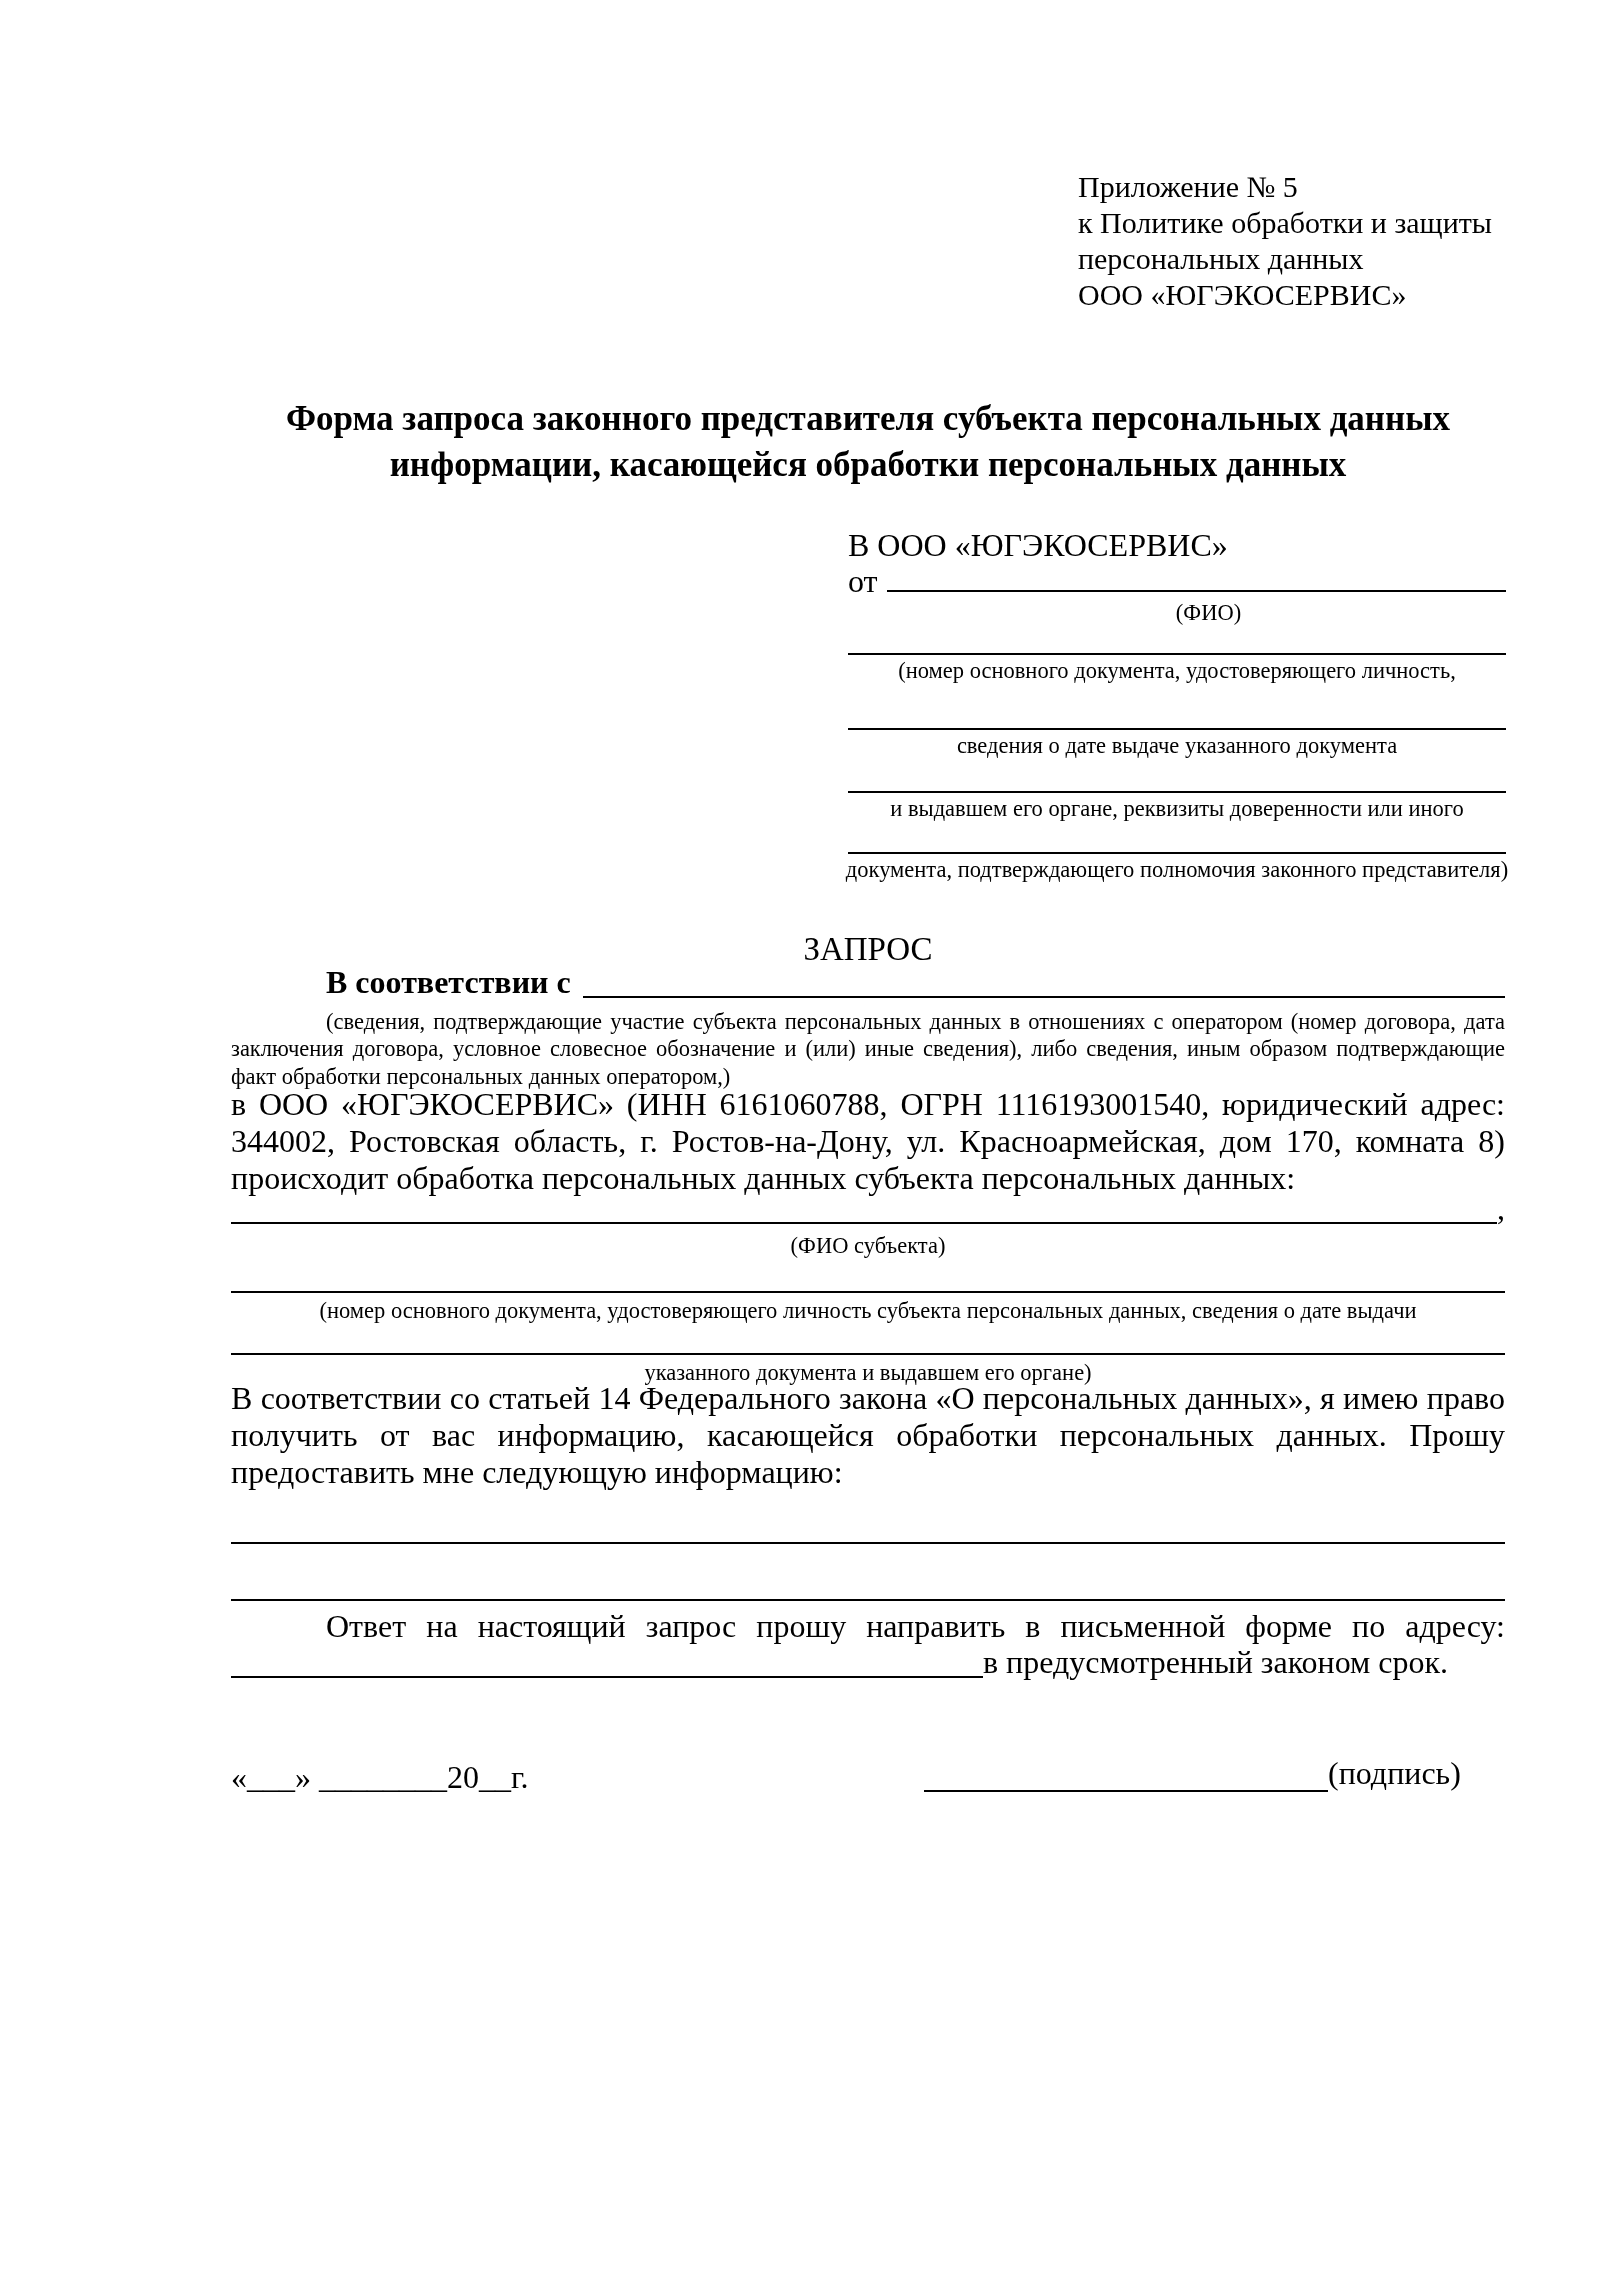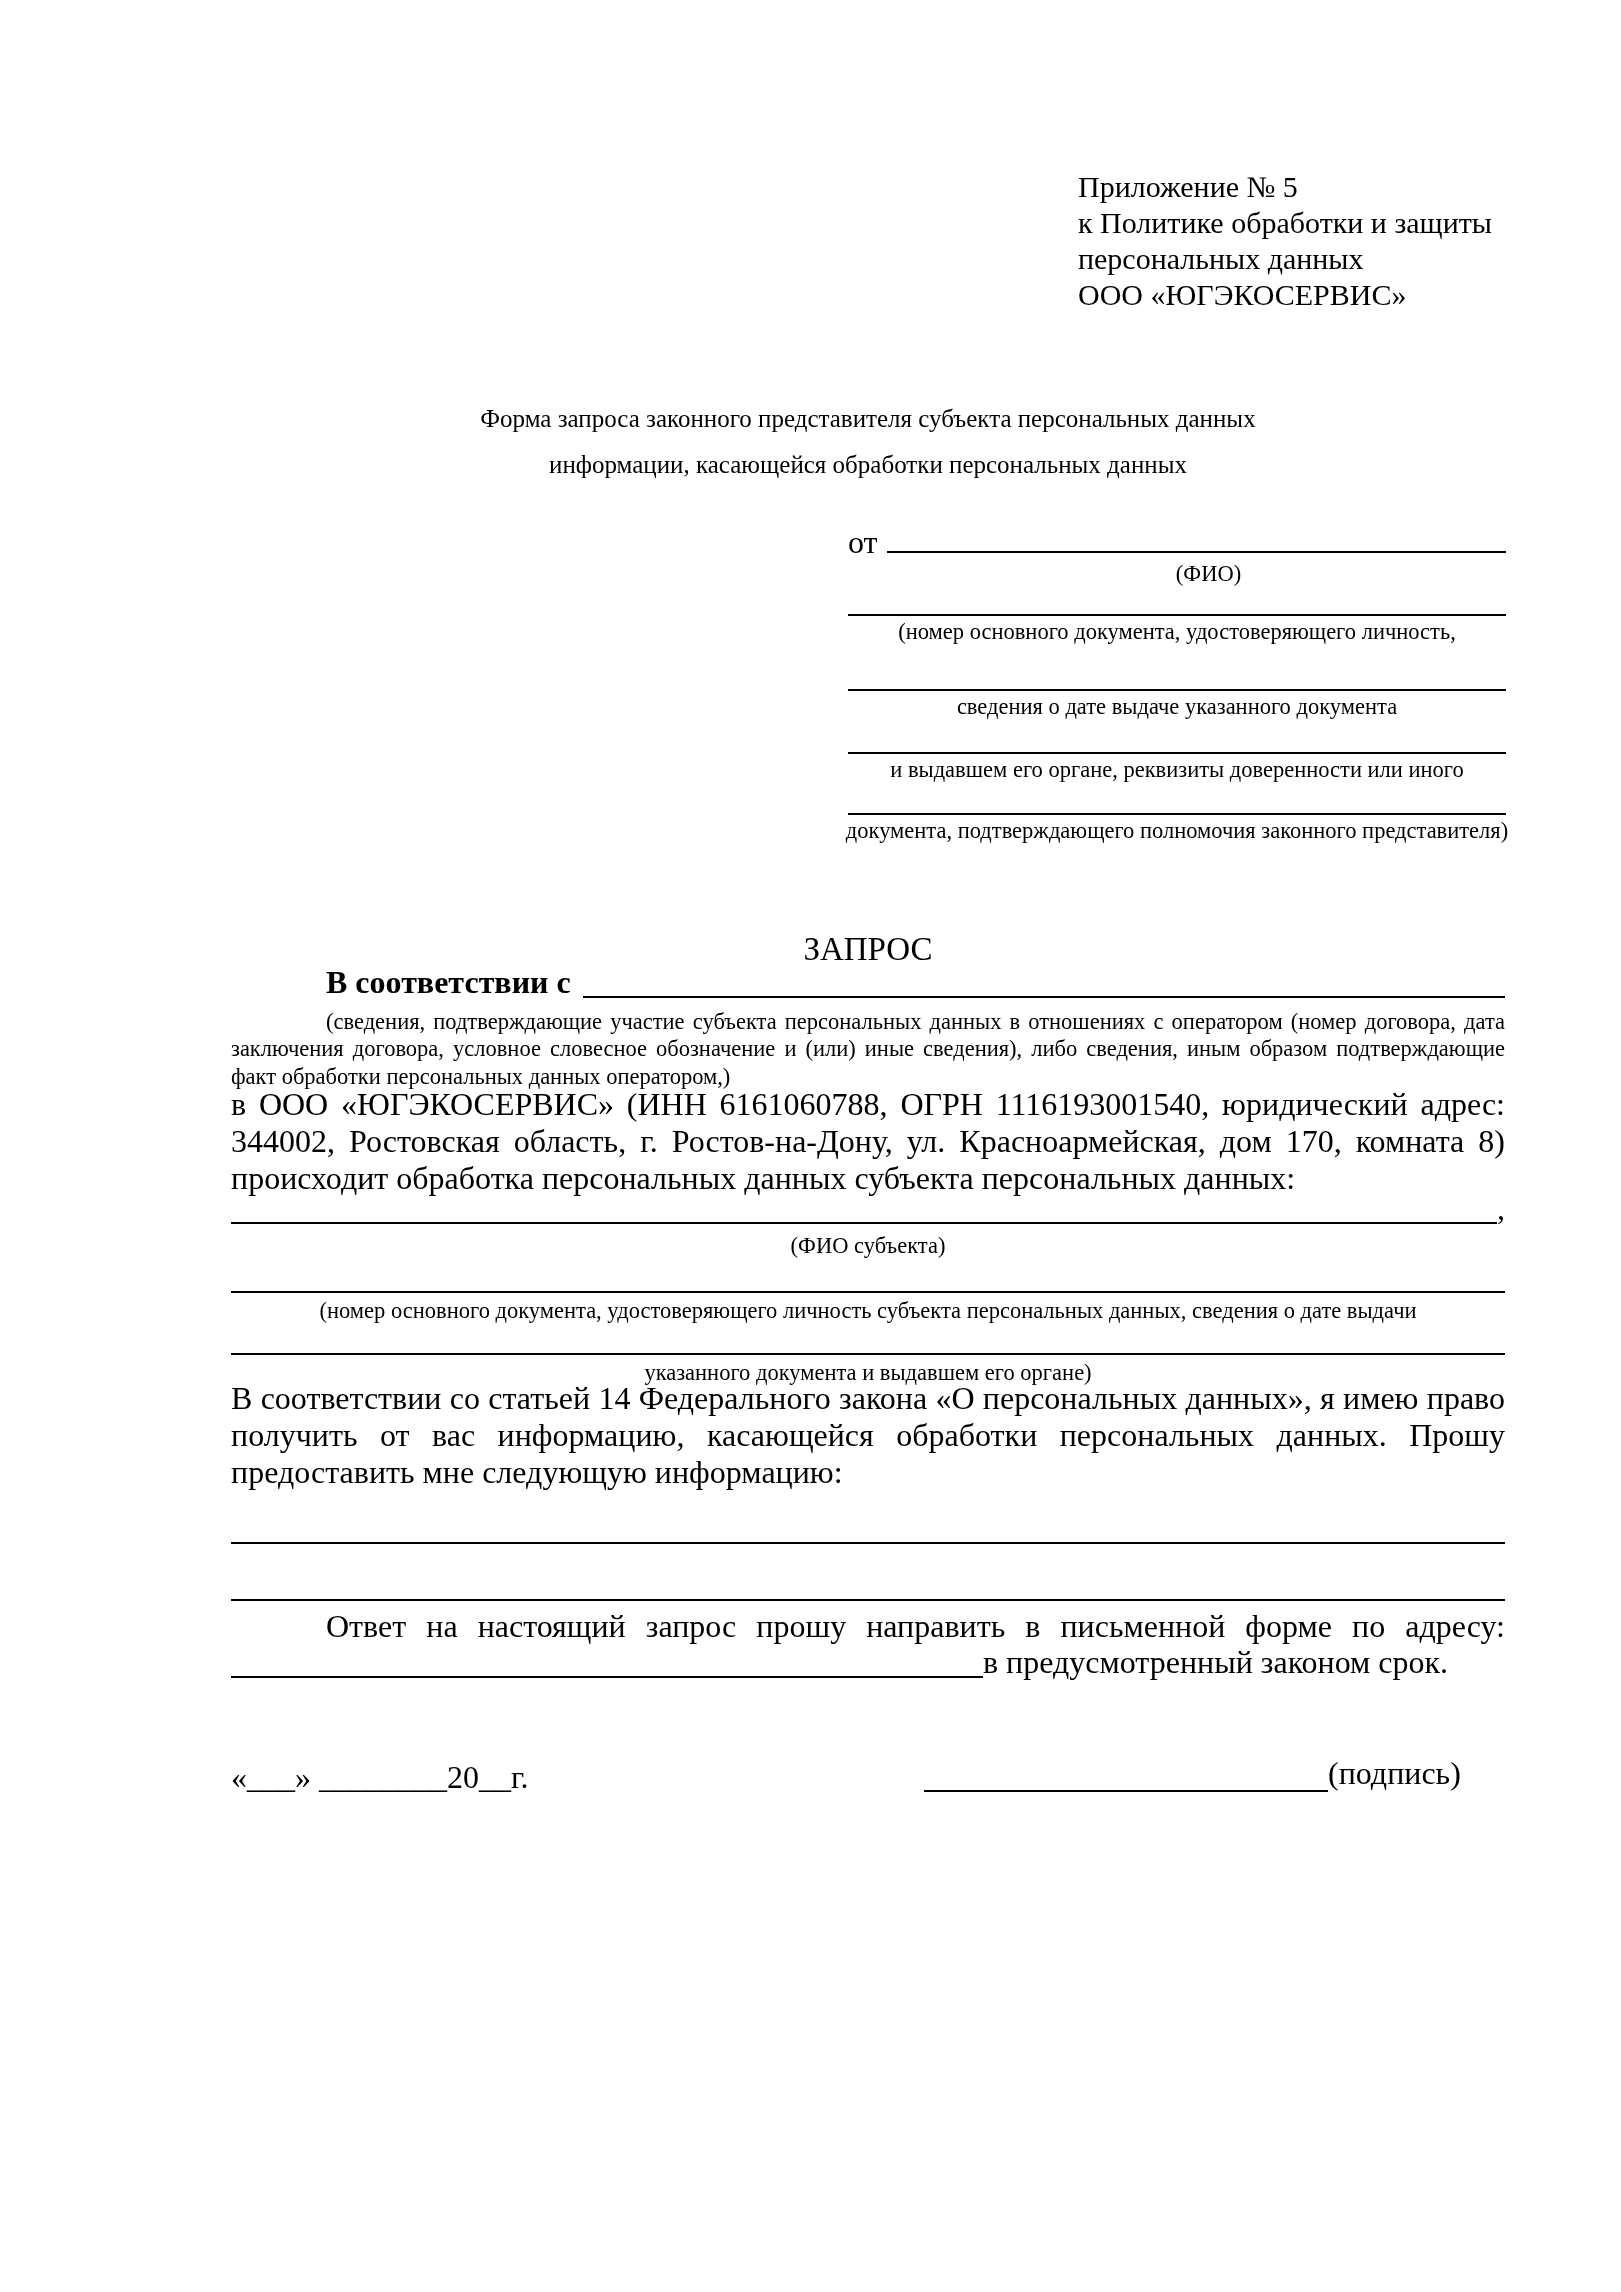--- a/index.html
+++ b/index.html
@@ -20,21 +20,21 @@
   .center { text-align:center; }
   .just { text-align:justify; }
   .fill { flex:1 1 auto; border-bottom:2.9px solid #000; margin-bottom:2.9px; }
   .hr { position:absolute; left:231px; width:1274px; border-top:2.9px solid #000; height:0; }
 
   
   #annex { left:1078px; top:169px; font-size:30px; line-height:36px; }
 
   
   #title { left:231px; top:396px; width:1274px; text-align:center;
-           font-weight:normal; font-size:25px; line-height:46px; }
+           font-weight:bold; font-size:35px; line-height:46px; }
 
   
   #addressee { left:848px; top:526px; width:658px; font-size:32px; }
   .addr-to { line-height:39px; }
   .addr-from { display:flex; align-items:flex-end; margin-top:2.9px; height:27.4px; }
   .addr-from-label { white-space:nowrap; line-height:27.4px; }
   .addr-fio-caption { margin-top:4.9px; text-align:center; padding-left:63px; }
   .addr-field .line { border-top:2.9px solid #000; height:0; }
   .capwrap { position:relative; height:25.5px; margin-top:2.9px; }
   .capwrap span { position:absolute; left:50%; transform:translateX(-50%);
@@ -81,20 +81,21 @@
     <div>персональных данных</div>
     <div>ООО «ЮГЭКОСЕРВИС»</div>
   </div>
 
   <div id="title" class="abs">
     <div>Форма запроса законного представителя субъекта персональных данных</div>
     <div>информации, касающейся обработки персональных данных</div>
   </div>
 
   <div id="addressee" class="abs">
+    <div class="addr-to">В ООО «ЮГЭКОСЕРВИС»</div>
     <div class="addr-from">
       <span class="addr-from-label">от</span>
       <span class="fill" style="margin-left:9.8px;"></span>
     </div>
     <div class="addr-fio-caption cap">(ФИО)</div>
 
     <div class="addr-field f1">
       <div class="line"></div>
       <div class="capwrap">
         <span>(номер основного документа, удостоверяющего личность,</span>

